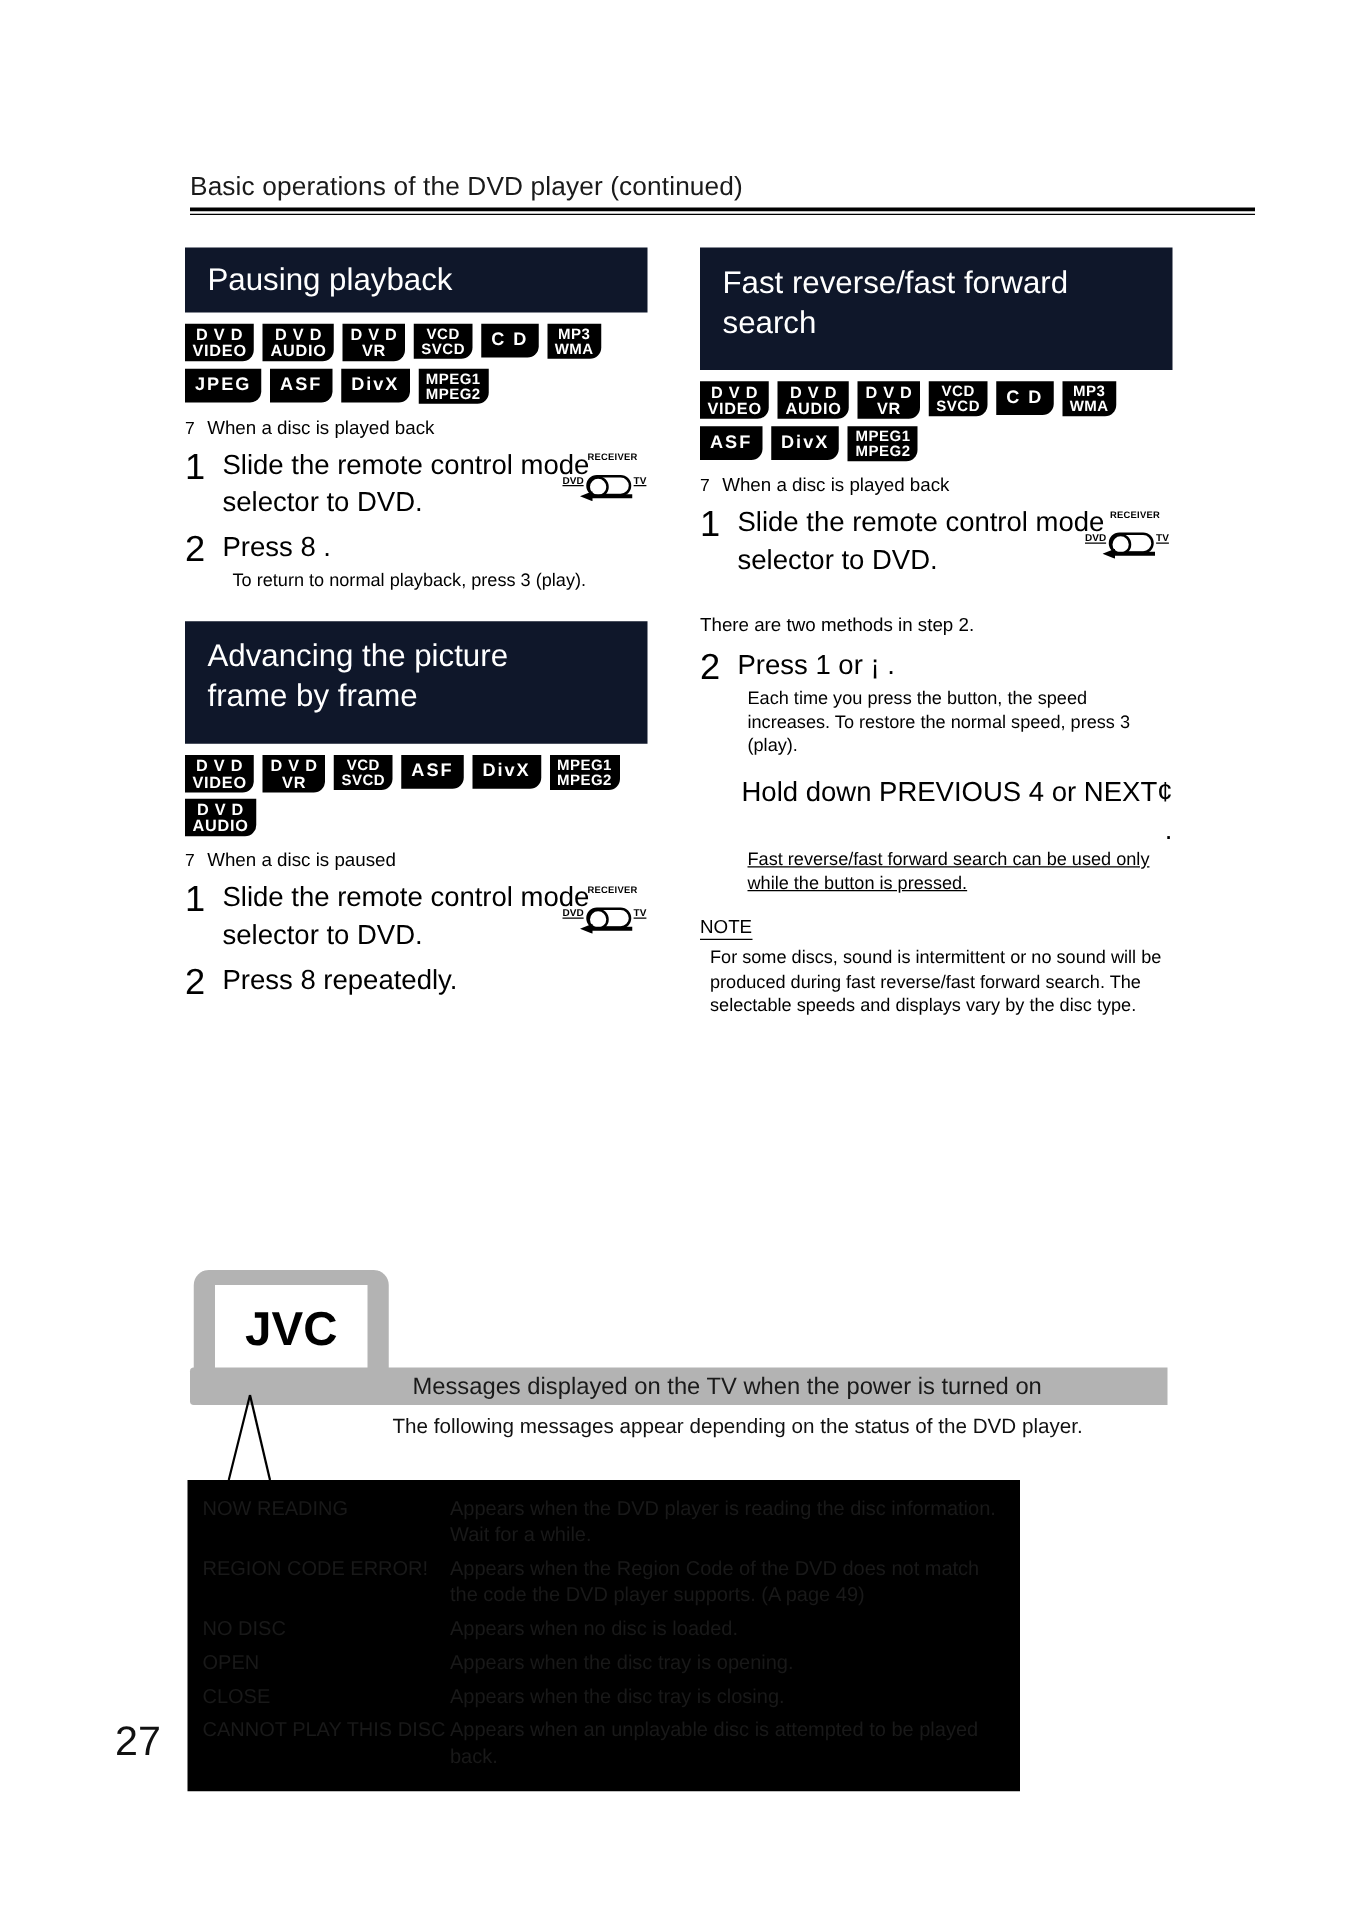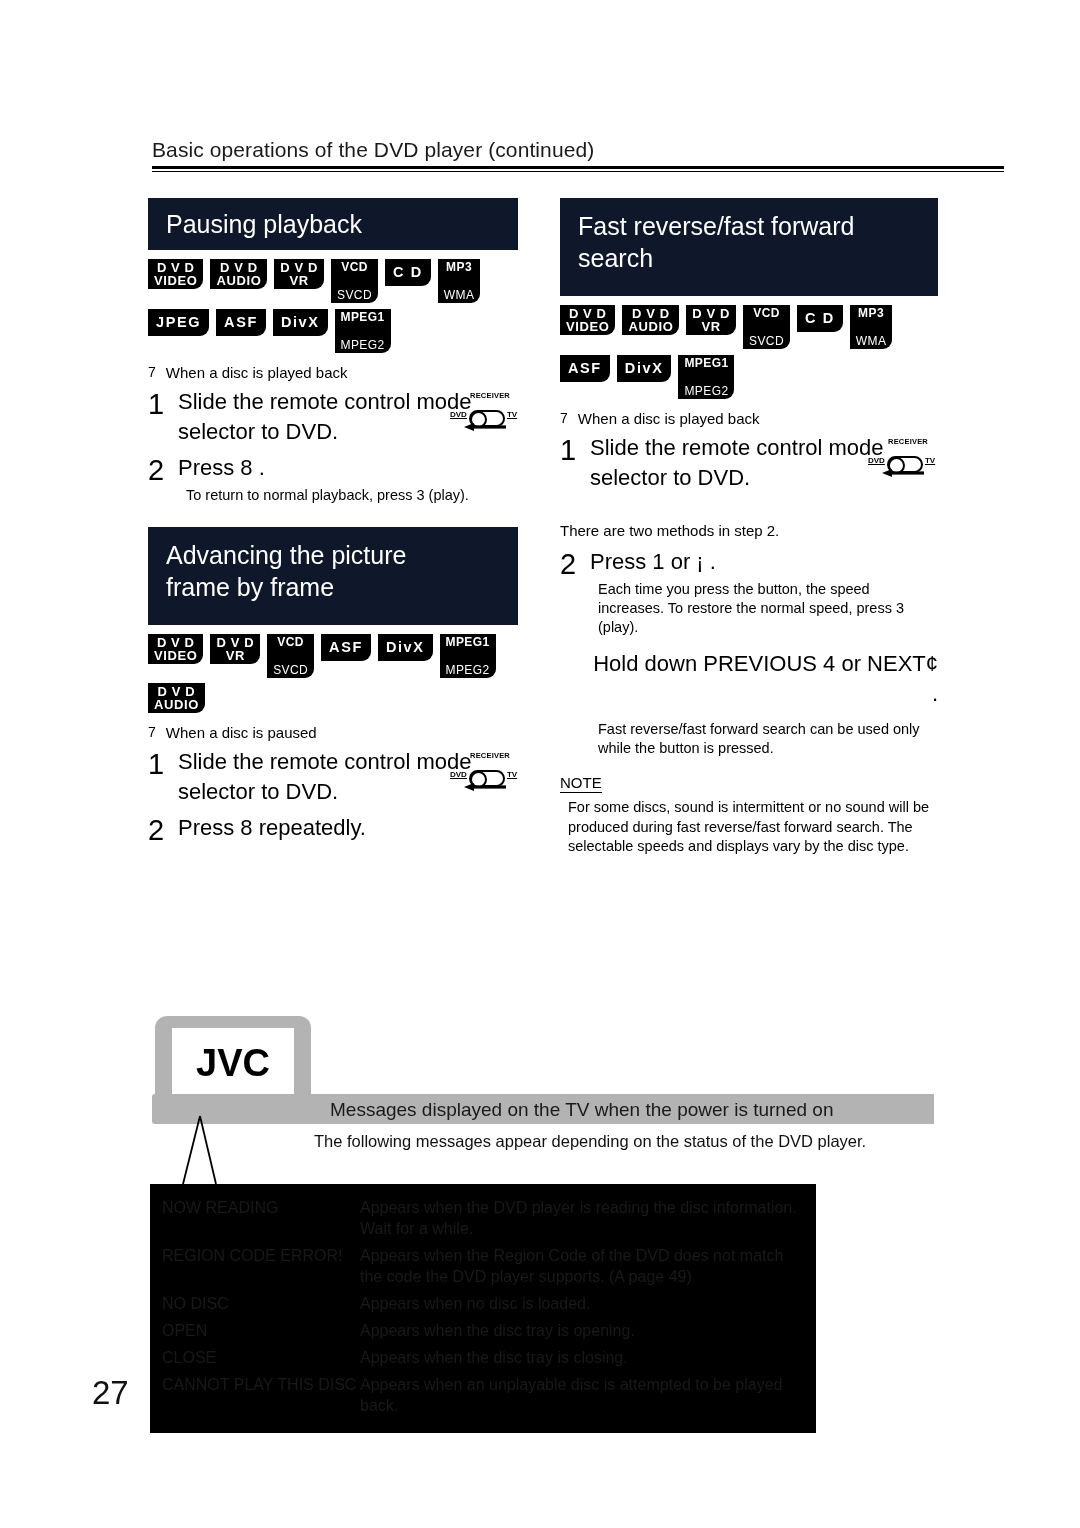--- a/index.html
+++ b/index.html
@@ -95,21 +95,21 @@
     letter-spacing: 1.4px;
     white-space: nowrap;
     margin-top: 1px;
   }
   .badge.single {
     justify-content: center;
     padding: 6px 8px 6px 8px;
   }
   .badge.single .l1 { font-size: 14.5px; letter-spacing: 1.6px; }
   .badge.stack .l1 { font-size: 12px; letter-spacing: 0.4px; }
-  .badge.stack .l2 { font-size: 12px; font-weight: normal; letter-spacing: 0.4px; margin-top: 16px; }
+  .badge.stack .l2 { font-size: 12px; font-weight: bold; letter-spacing: 0.4px; margin-top: 0; }
   .badge.dual .l1 { font-size: 13px; letter-spacing: 0.6px; }
   .badge.dual .l2 { font-size: 13px; font-weight: bold; letter-spacing: 0.6px; margin-top: 0; }
 
   
   .leader-note {
     position: relative;
     margin-top: 2px;
     margin-left: 10px;
     font-size: 13.5px;
     padding-left: 22px;
@@ -160,22 +160,23 @@
   .hold-head {
     font-size: 22px;
     line-height: 30px;
     margin-top: 12px;
     margin-left: 30px;
     text-align: right;
   }
   .hold-sub {
     font-size: 14.5px;
     line-height: 19px;
-    margin-top: 11px;
+    margin-top: 0;
     margin-left: 38px;
+    text-decoration: underline;
   }
   .plain {
     font-size: 15px;
     line-height: 20px;
     margin-top: 28px;
   }
 
   
   .selector {
     position: absolute;

